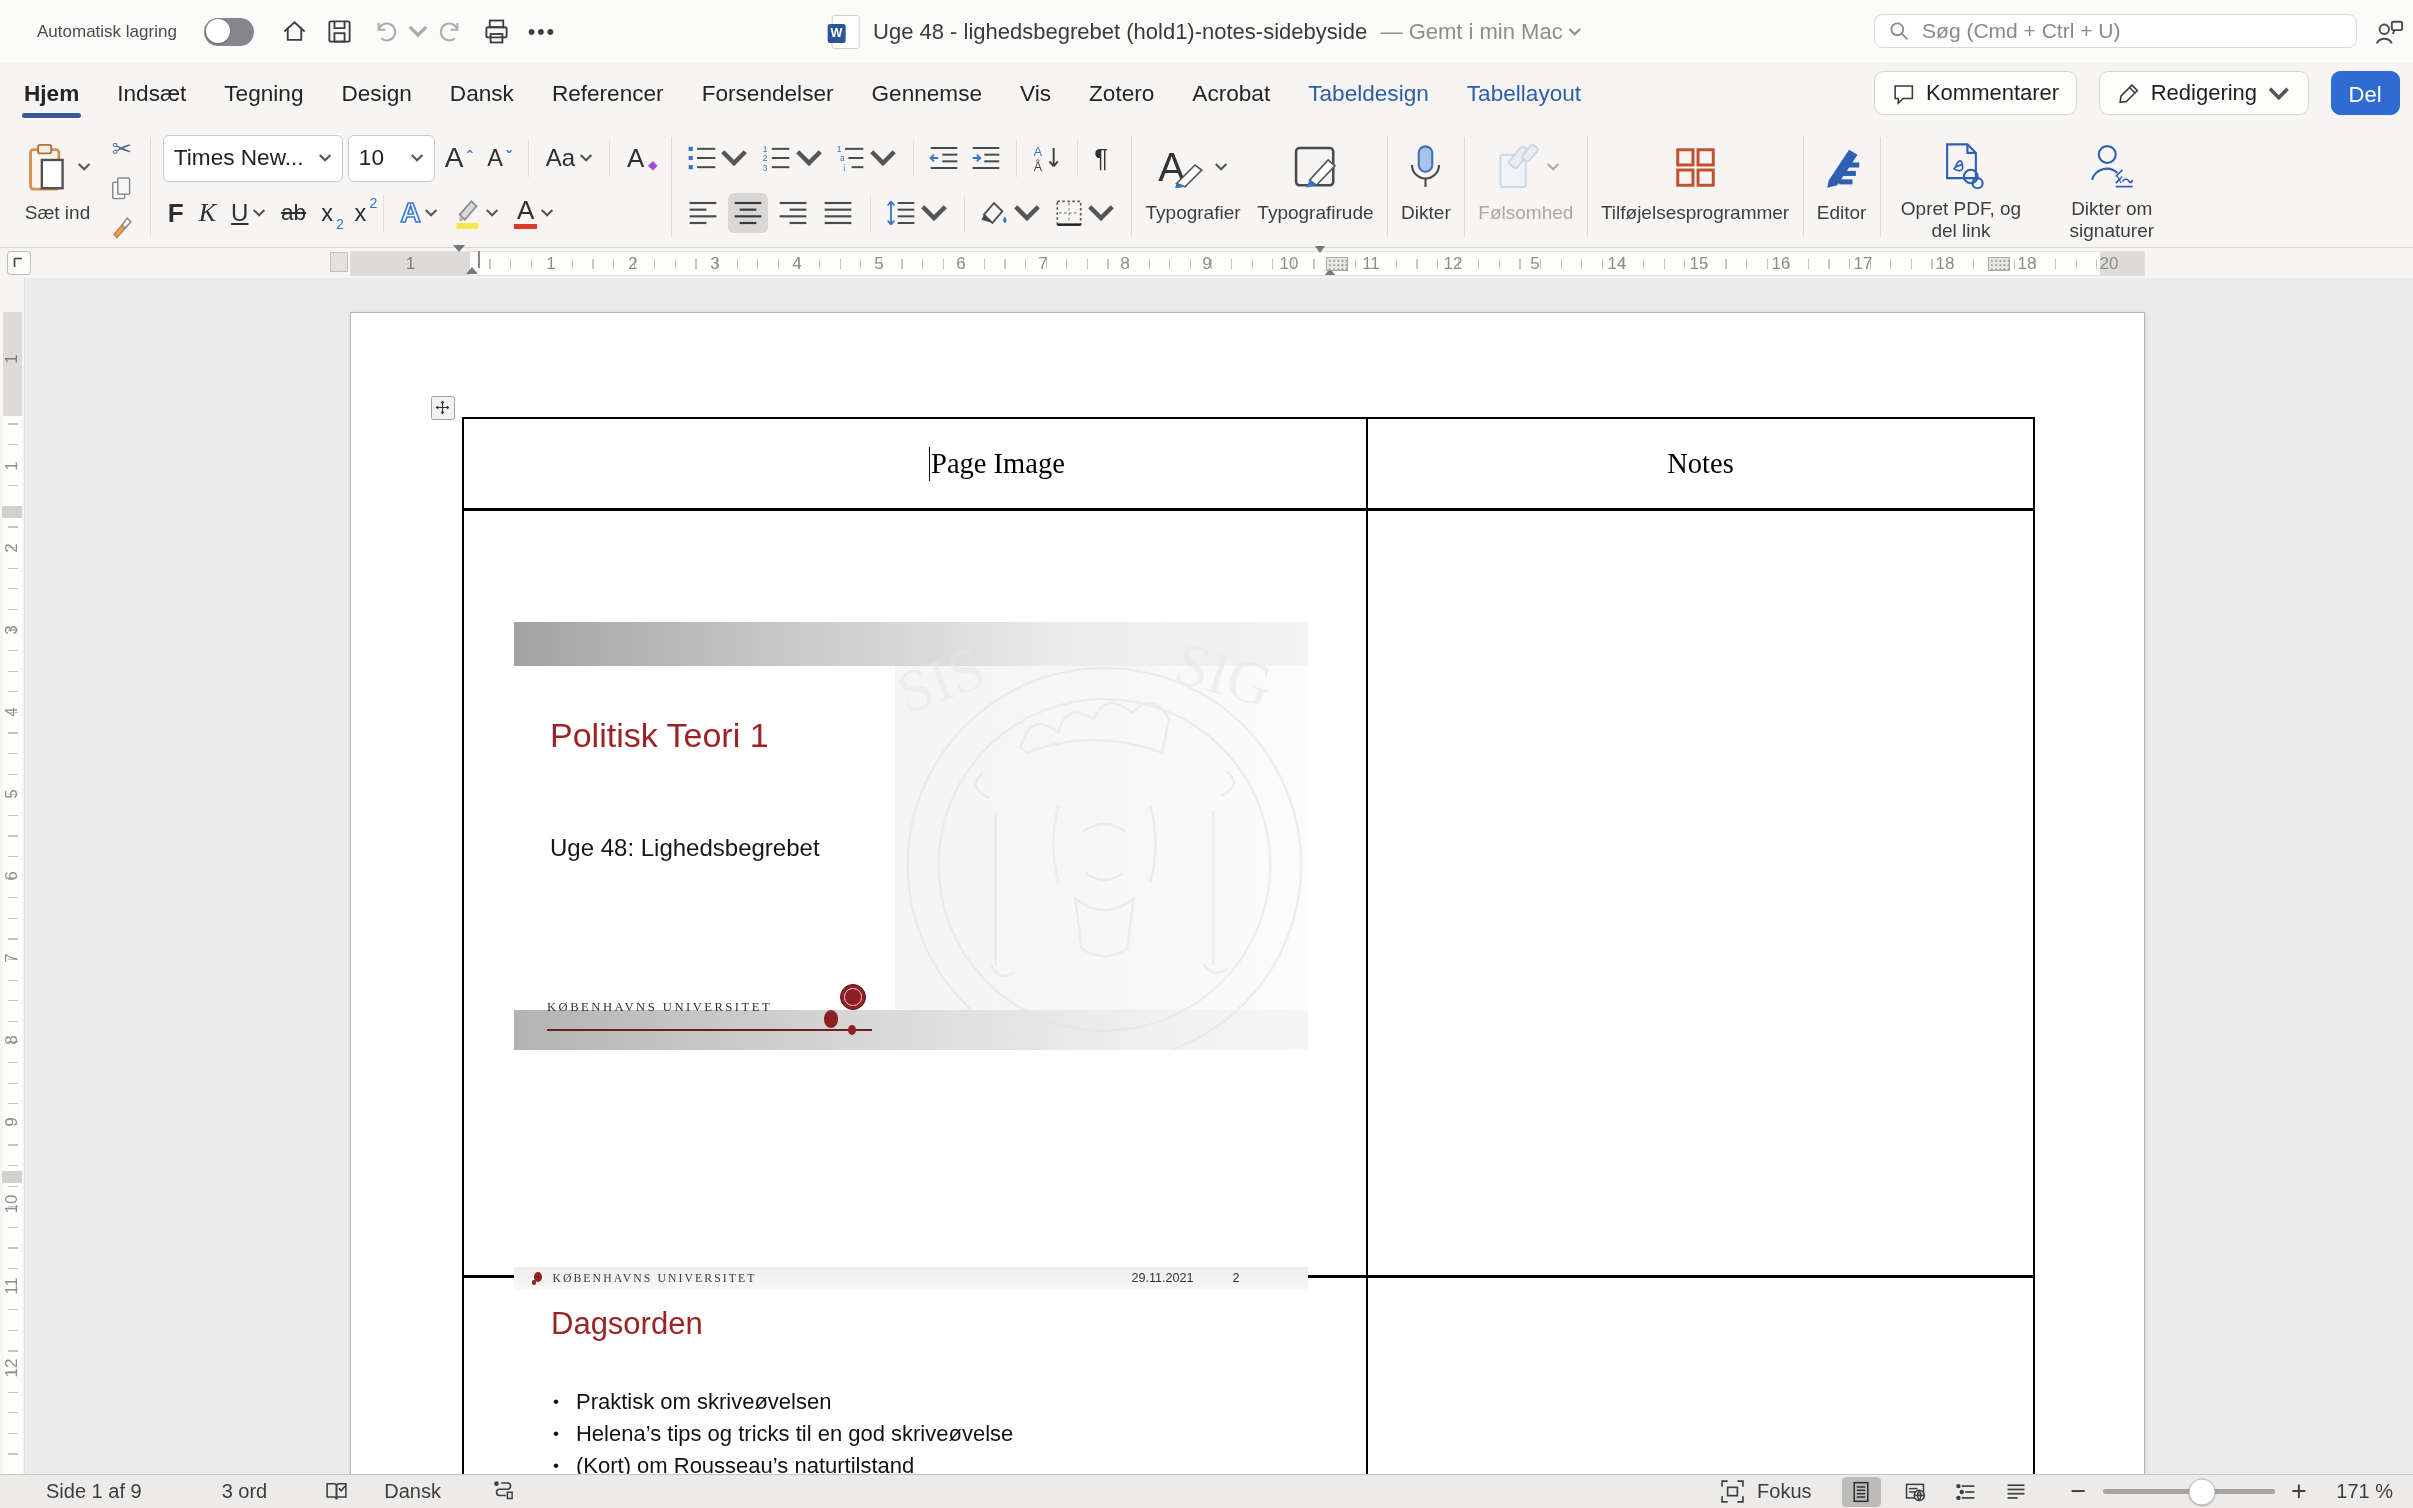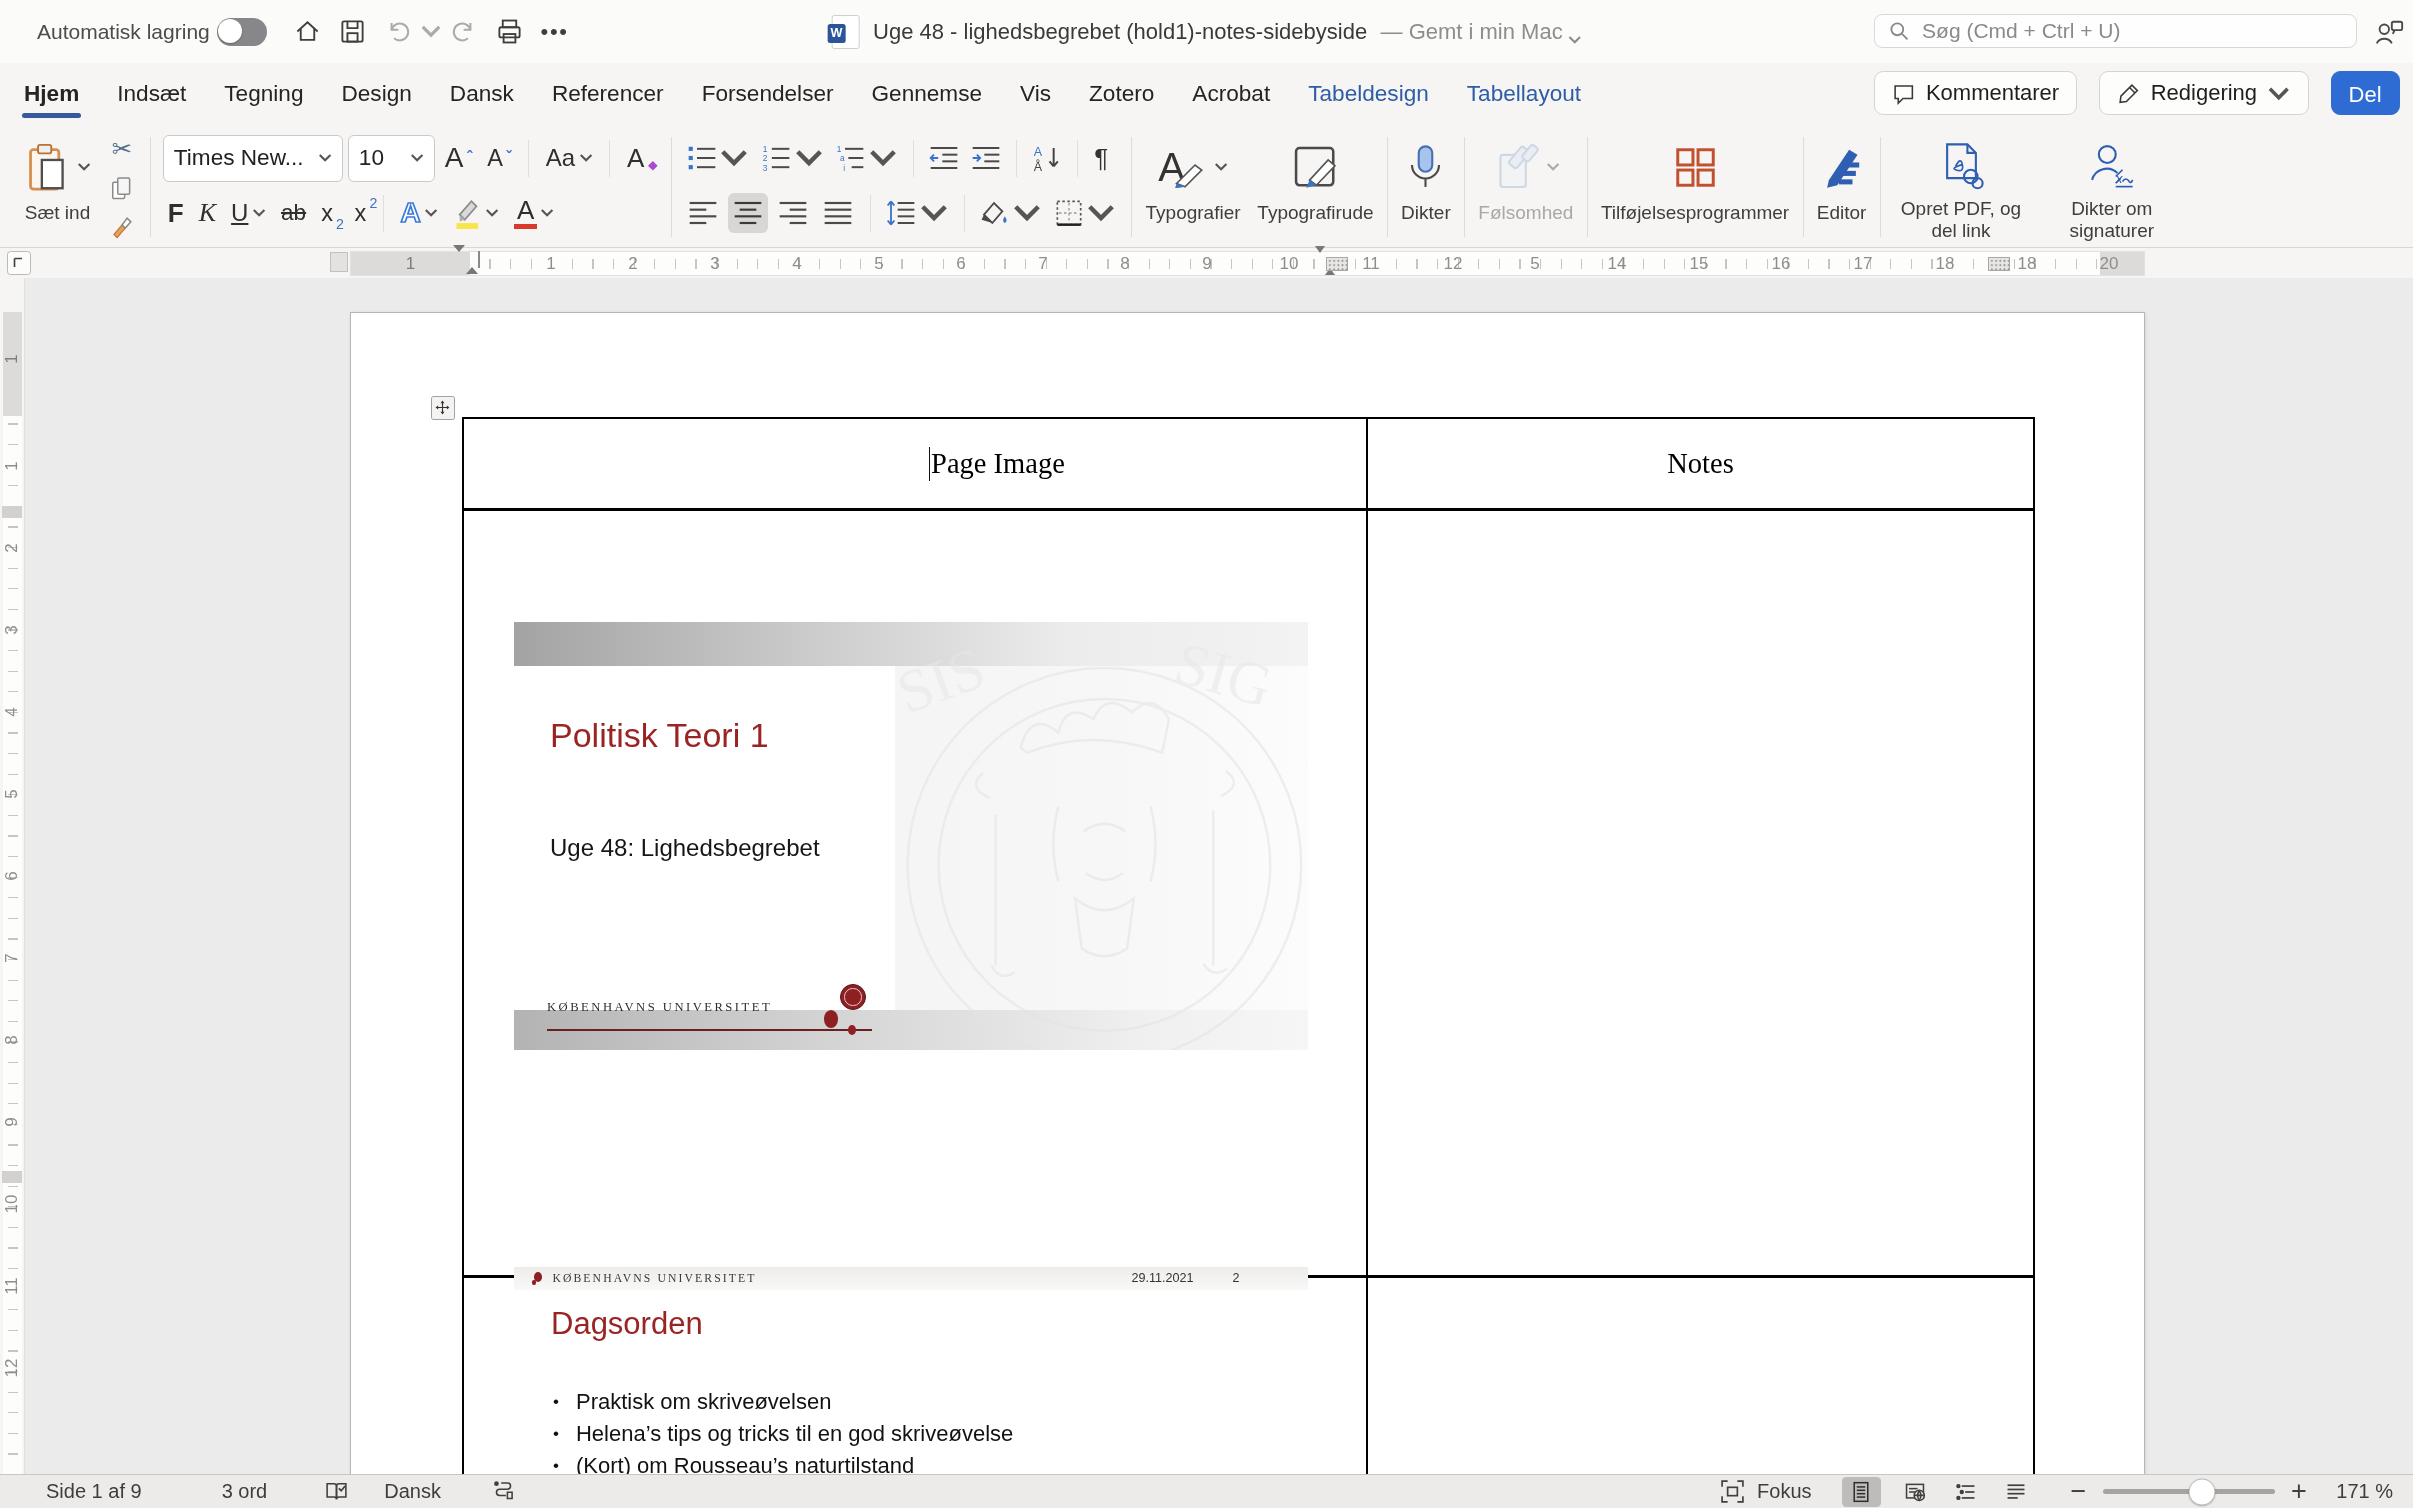--- a/index.html
+++ b/index.html
@@ -3,33 +3,33 @@
 <meta charset="utf-8">
 <style>
 *{margin:0;padding:0;box-sizing:border-box;}
 html,body{width:2413px;height:1508px;}
 body{font-family:"Liberation Sans","DejaVu Sans",sans-serif;background:#ebebeb;overflow:hidden;}
 .app{position:relative;width:2413px;height:1508px;background:#ebebeb;overflow:hidden;color:#3c3c3c;}
 
 
 .titlebar{position:absolute;top:0;left:0;right:0;height:63px;background:#fbfbfa;}
 .tb-left{position:absolute;left:37px;top:0;height:63px;display:flex;align-items:center;}
-.autosave-label{font-size:21px;color:#4c4c4c;margin-right:7px;}
+.autosave-label{font-size:17px;color:#4c4c4c;margin-right:27px;}
 .toggle{width:50px;height:28px;border-radius:14.2px;background:#86868b;position:relative;margin-right:18.4px;}
 .toggle .knob{position:absolute;left:1.7px;top:1.7px;width:24px;height:24px;border-radius:50%;background:#fff;box-shadow:0 0.8px 1.7px rgba(0,0,0,.3);}
 .tbi{width:45px;height:47px;display:flex;align-items:center;justify-content:center;color:#3e3e3e;}
 .tbi svg{width:27px;height:27px;}
 .tbi.dis{color:#ababab;}
 .tbi.narrow{width:22px;}
 .dots{font-size:22px;letter-spacing:1.7px;color:#3e3e3e;}
 .tb-center{position:absolute;left:50%;top:0;height:63px;transform:translateX(-50%);display:flex;align-items:center;gap:13.4px;white-space:nowrap;}
 .word-badge{position:relative;width:28.5px;height:34px;background:#fff;border:0.8px solid #cfcfcf;border-radius:2.5px;}
 .word-badge .wsq{position:absolute;left:-5px;bottom:5px;width:18.4px;height:18.4px;background:#2a5699;border-radius:2.5px;color:#fff;font-size:12.6px;font-weight:bold;display:flex;align-items:center;justify-content:center;}
 .doc-title{font-size:22px;color:#3a3a3a;}
-.saved-status{font-size:22px;color:#8e8d8b;display:flex;align-items:flex-end;gap:5px;}
+.saved-status{font-size:22px;color:#8e8d8b;display:flex;align-items:center;gap:5px;}
 .search{position:absolute;right:56px;top:14.2px;width:483px;height:34px;border:1.7px solid #d8d7d5;border-radius:8.4px;background:#fefefe;display:flex;align-items:center;padding:0 13.4px;gap:11.7px;}
 .search .ph{font-size:21px;color:#8b8a88;}
 .feedback{position:absolute;right:8.4px;top:17px;width:32px;height:32px;color:#4a4a4a;display:flex;align-items:center;justify-content:center;}
 
 
 .tabrow{position:absolute;top:63px;left:0;right:0;height:61px;background:#f6f5f3;}
 .tabs{position:absolute;left:5px;top:0;height:61px;display:flex;}
 .tab{padding:0 19px;display:flex;align-items:center;font-size:22.6px;color:#242424;position:relative;height:100%;}
 .tab.active{font-weight:bold;}
 .tab.active::after{content:"";position:absolute;left:17px;right:17px;bottom:5.9px;height:5px;border-radius:2.5px;background:#365a9c;}

